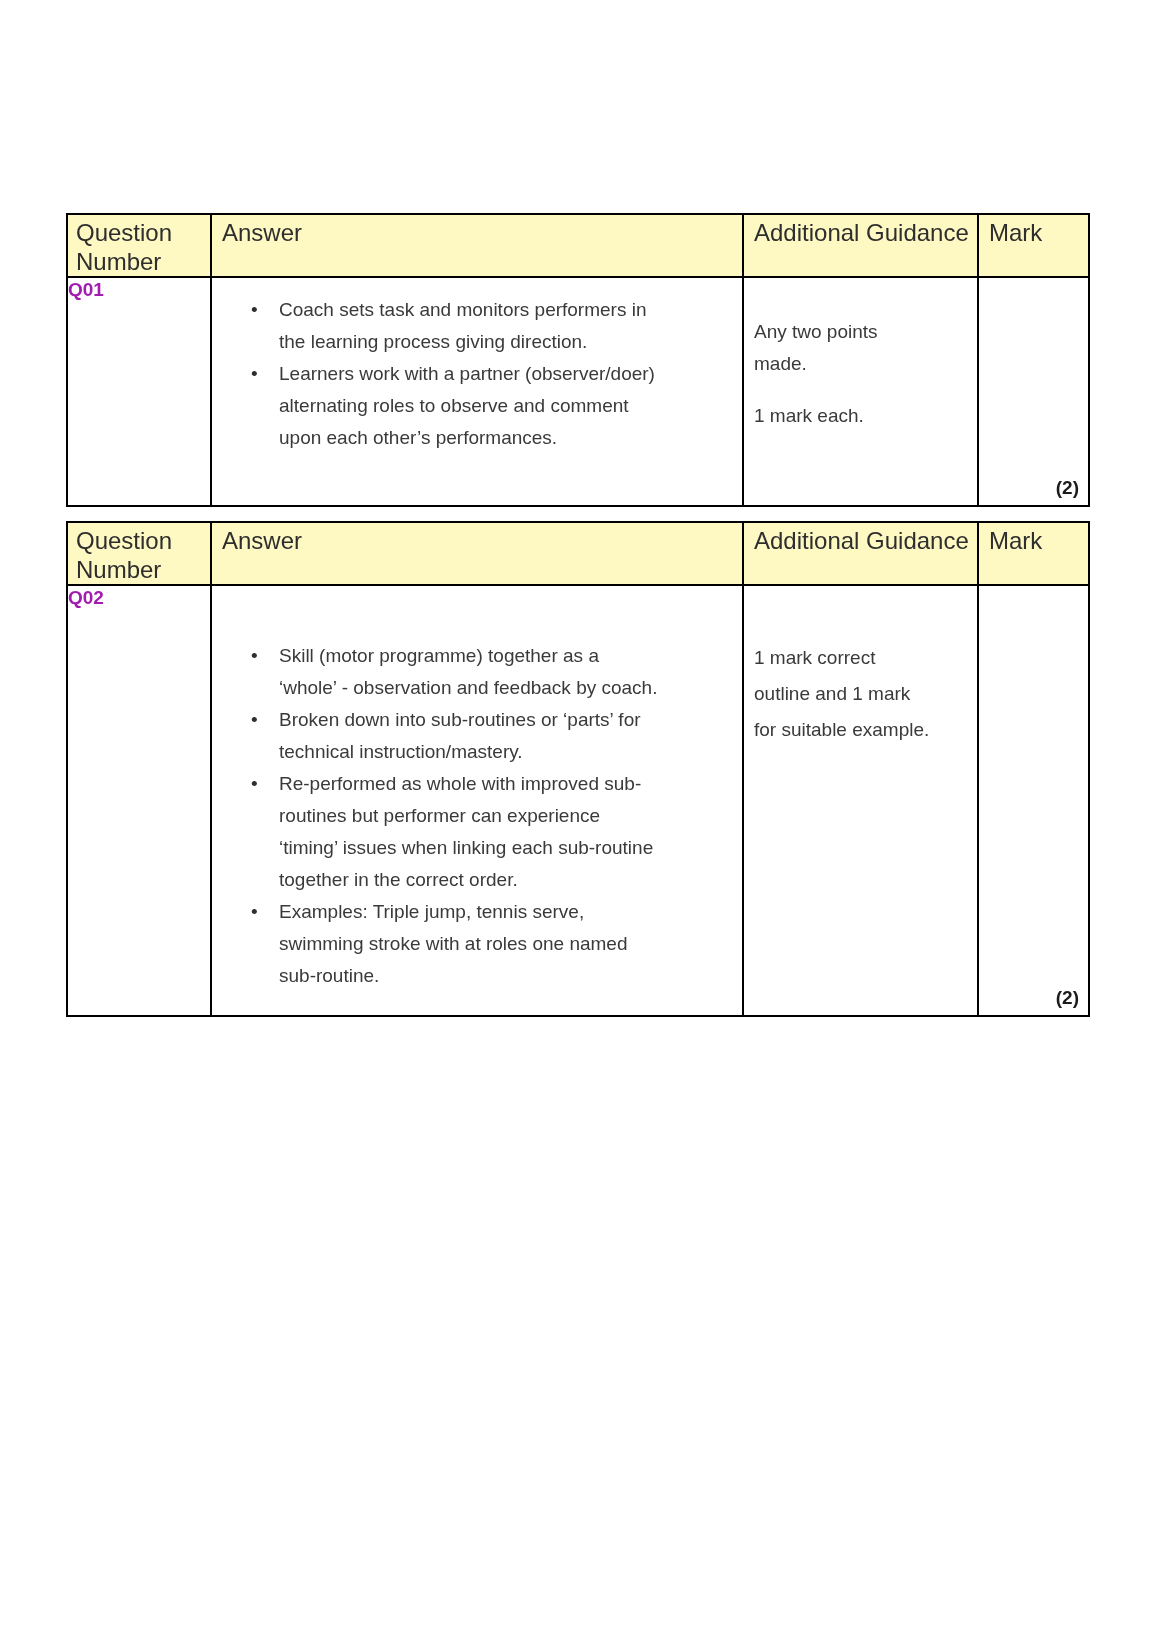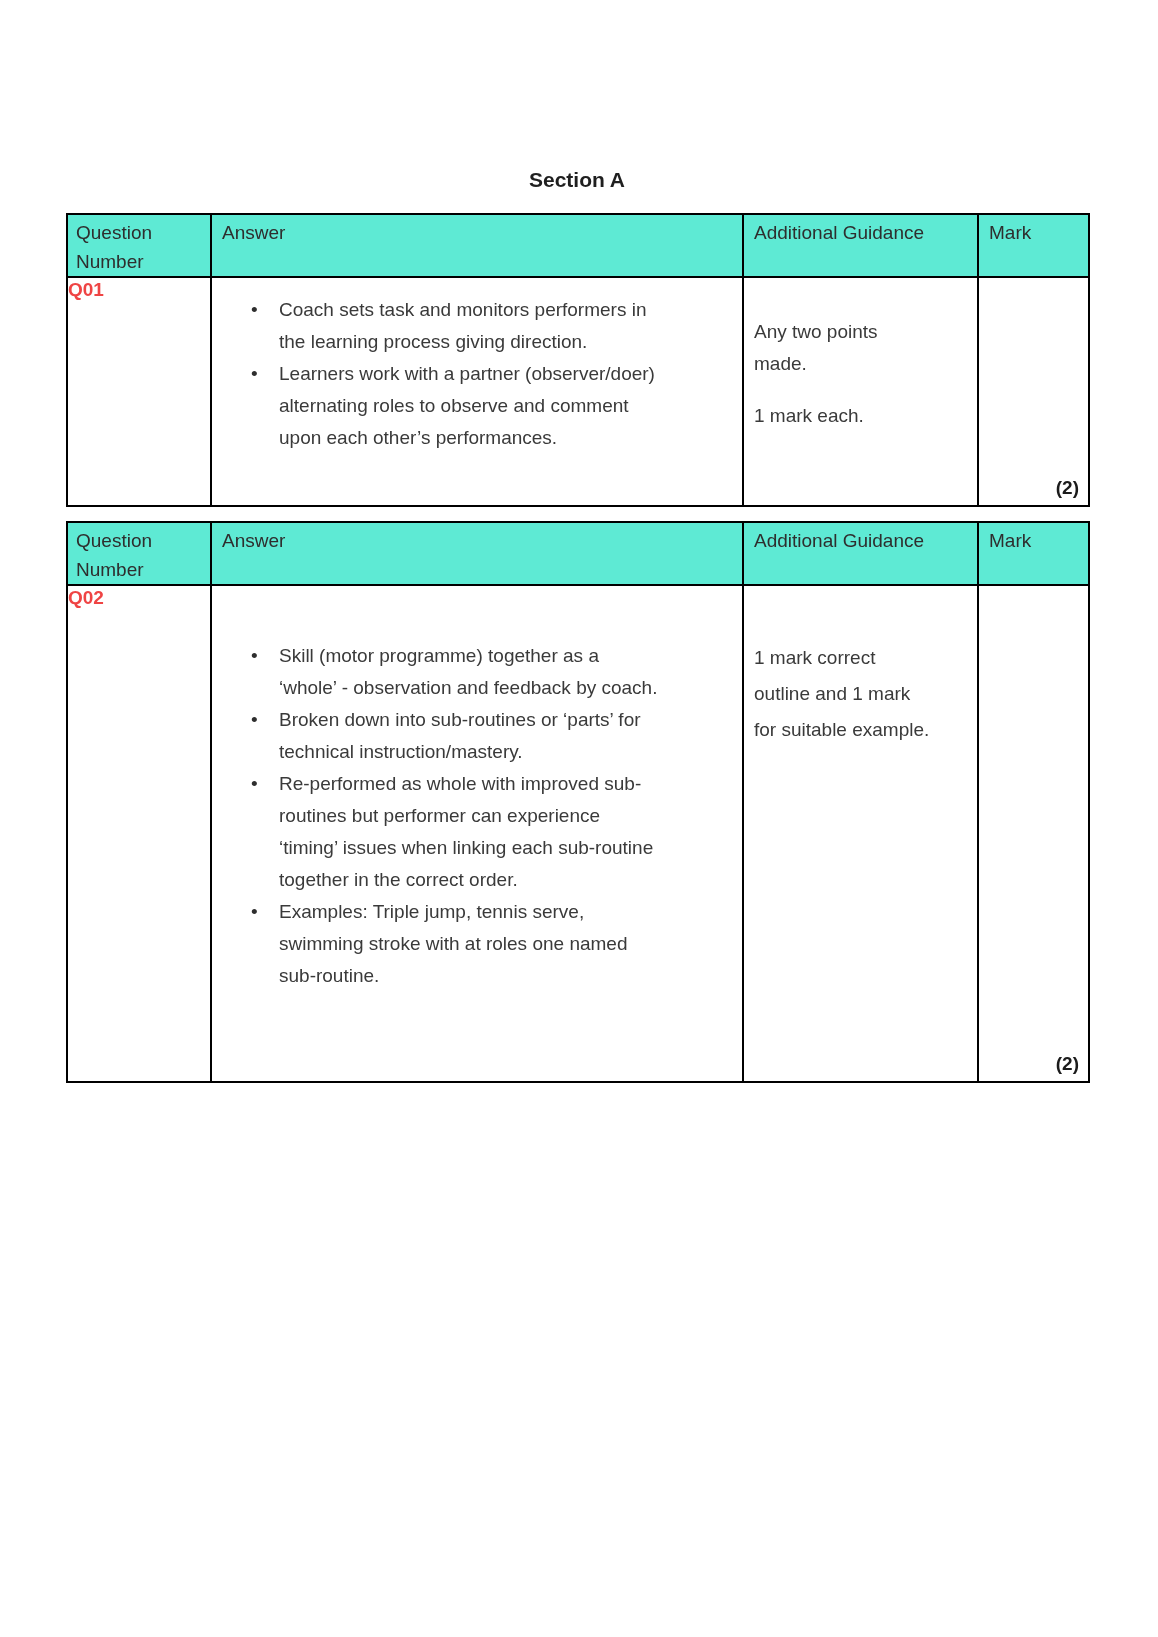--- a/index.html
+++ b/index.html
@@ -35,37 +35,37 @@
     font-size: 19px;
   }
   table.t1 { top: 213px; }
   table.t2 { top: 521px; }
   .qtable td {
     border: 2px solid #000000;
     vertical-align: top;
     padding: 0;
   }
   .qtable .head td {
-    background: #5eead4;
+    background: #fef9c3;
     height: 58px;
     padding: 3px 8px 0 8px;
     line-height: 29px;
-    font-size: 19px;
+    font-size: 24px;
     color: #2e2e2e;
     box-sizing: border-box;
   }
   .qtable .head td.c2,
   .qtable .head td.c3,
   .qtable .head td.c4 { padding-left: 10px; }
   .t1 .body-row { height: 229px; }
-  .t2 .body-row { height: 497px; }
+  .t2 .body-row { height: 431px; }
   .cell-qnum { padding: 5px 4px 0 9px; }
   .qnum {
     font-weight: 700;
-    color: #ef4444;
+    color: #a21caf;
     font-size: 19px;
     line-height: 24px;
   }
   ul.answers {
     list-style: none;
     margin: 0;
     padding: 0 0 0 37px;
   }
   .t1 ul.answers { margin-top: 16px; }
   .t2 ul.answers { margin-top: 54px; }
@@ -101,21 +101,20 @@
     padding: 0 9px 4px 0;
     font-size: 19px;
     line-height: 26px;
   }
 </style>
 </head>
 <body>
 
 <div class="page">
 
-  <div class="doc-title">Section A</div>
 
   <table class="qtable t1">
     <colgroup>
       <col style="width:144px">
         <col style="width:532px">
         <col style="width:235px">
         <col style="width:111px">
     </colgroup>
     <tbody>
       <tr class="head">

